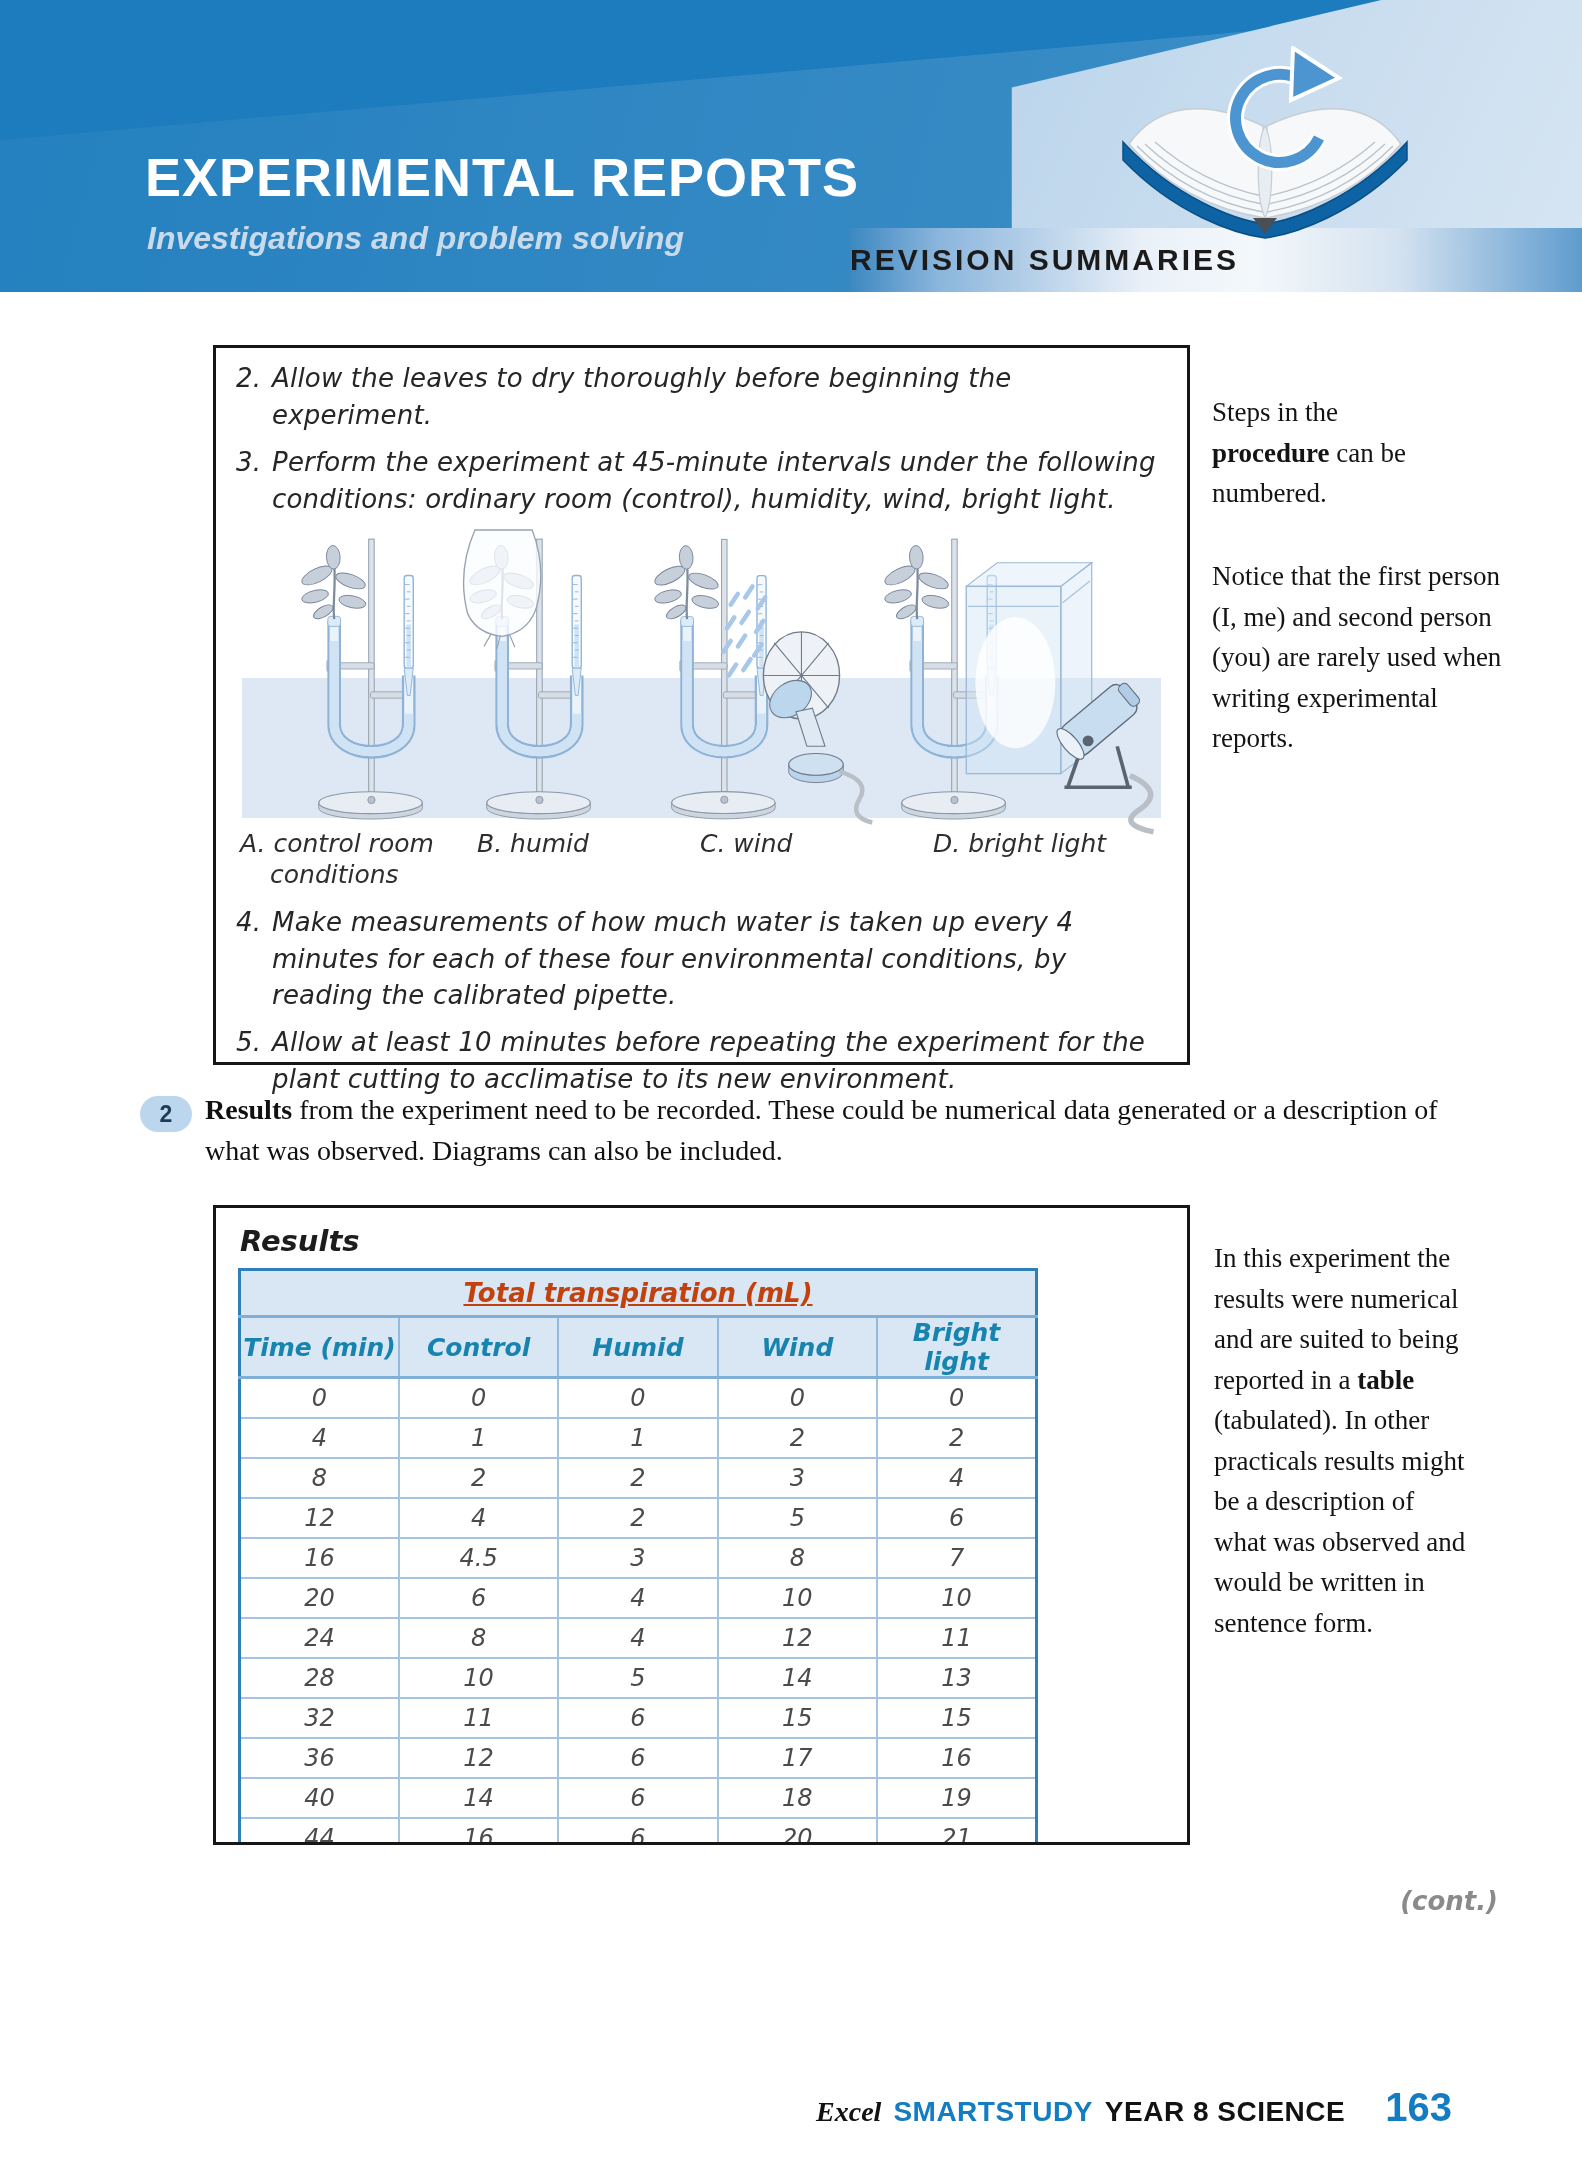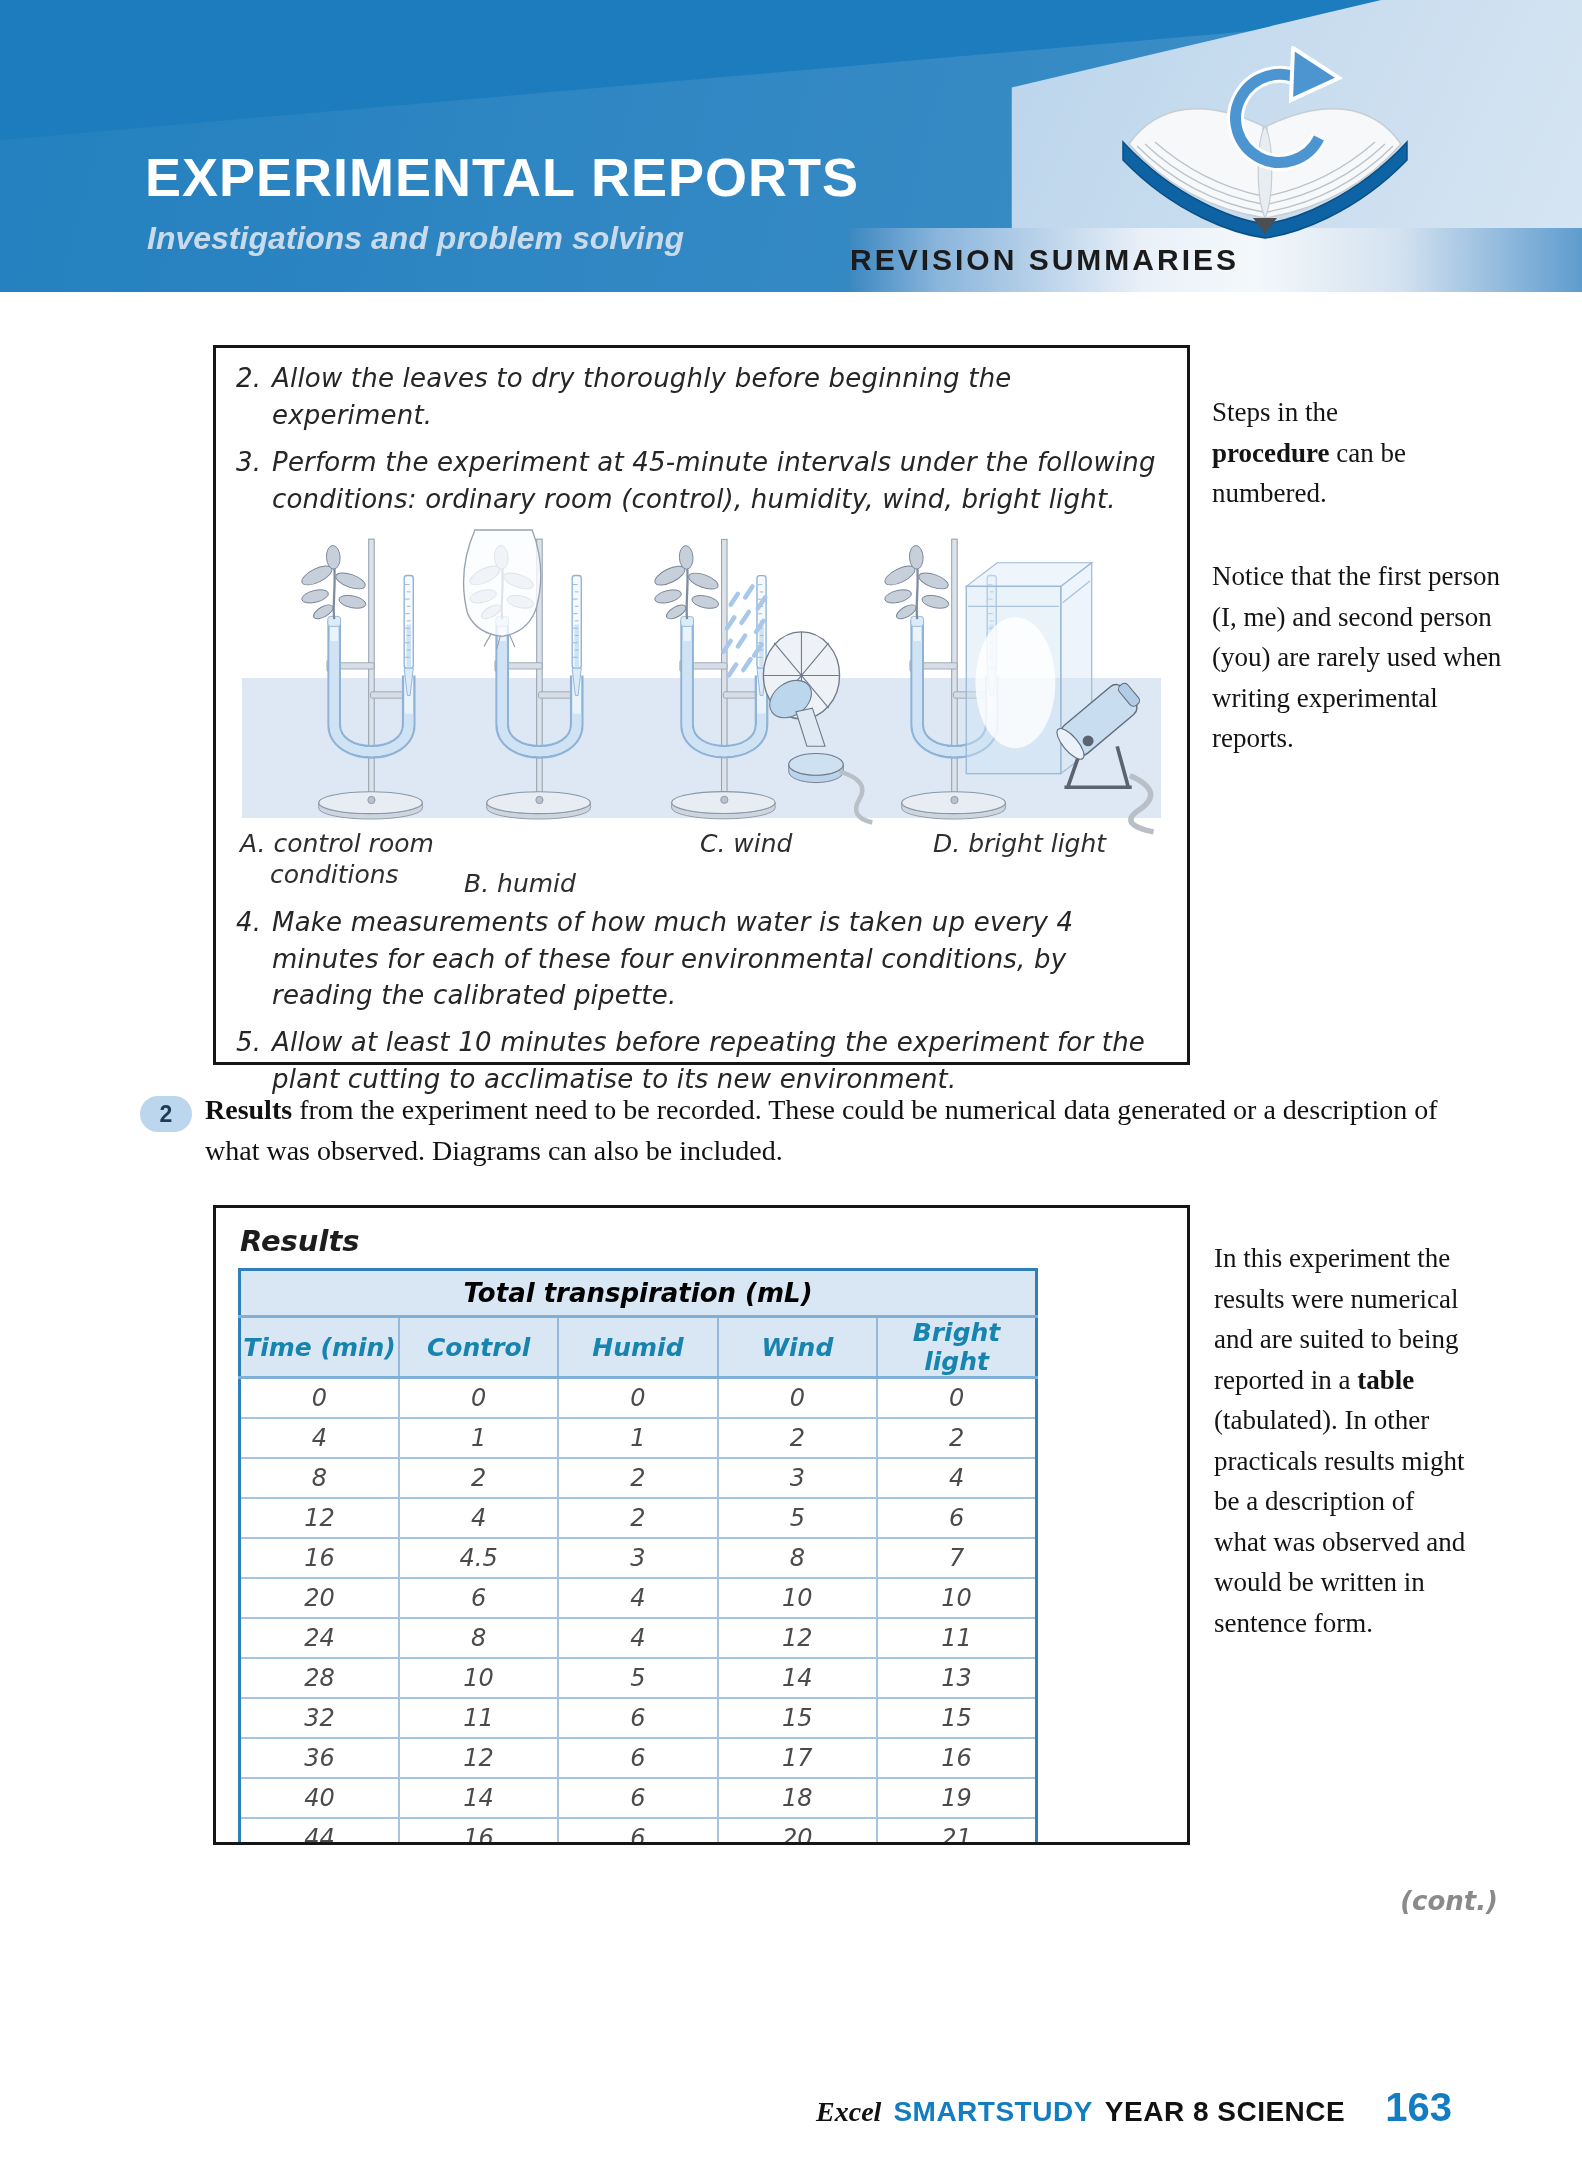--- a/index.html
+++ b/index.html
@@ -37,41 +37,41 @@
   .step-num{width:36px;flex:0 0 36px;}
   .step-text{flex:1;max-width:884px;}
 
   
   .diagram{position:relative;height:362px;margin:6px 0 14px 0;overflow:visible;}
   .dband{position:absolute;left:6px;right:6px;top:150px;height:140px;background:#dde8f4;z-index:0;}
   .app{position:absolute;top:2px;z-index:1;overflow:visible;}
   .svgA{left:40px;}  .svgB{left:208px;} .svgC{left:393px;} .svgD{left:623px;}
   .dlabel{position:absolute;top:300px;z-index:2;font-size:25px;color:#2e2e2e;line-height:1.25;}
   .lblA{left:4px;width:180px;padding-left:30px;text-indent:-30px;}
-  .lblB{left:228px;margin-top:40px;} .lblC{left:464px;} .lblD{left:697px;}
+  .lblB{left:241px;} .lblC{left:464px;} .lblD{left:697px;}
 
   
   .note{position:absolute;font-size:27px;line-height:1.5;color:#141414;}
   .n1{left:1212px;top:392px;width:235px;}
   .n2{left:1212px;top:556px;width:292px;}
   .n3{left:1214px;top:1238px;width:258px;}
 
   
   .pill{position:absolute;left:140px;top:1096px;width:52px;height:36px;border-radius:18px;
         background:#bcd6ee;color:#1e3a56;font-size:23px;font-weight:700;
         text-align:center;line-height:36px;}
   .para{position:absolute;left:205px;top:1090px;width:1260px;margin:0;
         font-size:28px;line-height:1.45;color:#111111;}
 
   
   .rlabel{font-size:29px;font-weight:700;color:#1d1d1d;margin:2px 0 10px 2px;}
   .rtable{border-collapse:collapse;width:800px;table-layout:fixed;border:3px solid #2f80b9;}
   .rtable th,.rtable td{text-align:center;padding:0;}
-  .rtable .ttitle{background:#d9e6f3;color:#000000;font-size:26px;font-weight:700;height:44px;
-        border-bottom:3px solid #7fafd6;font-family:"DejaVu Sans",sans-serif;font-style:italic;}
+  .rtable .ttitle{background:#d9e6f3;color:#c2410c;font-size:26px;font-weight:700;height:44px;
+        border-bottom:3px solid #7fafd6;font-family:"DejaVu Sans",sans-serif;font-style:italic;text-decoration:underline;}
   .rtable .cols th{background:#d9e6f3;color:#1784af;font-size:25px;font-weight:700;height:48px;
         border-bottom:3px solid #7fafd6;border-left:2px solid #93b9dd;
         font-family:"DejaVu Sans",sans-serif;font-style:italic;}
   .rtable .cols th:first-child{border-left:none;}
   .rtable td{height:38px;font-size:24px;color:#4b4b4b;
         border-top:2px solid #a5c4e2;border-left:2px solid #a5c4e2;
         font-family:"DejaVu Sans",sans-serif;font-style:italic;}
   .rtable td:first-child{border-left:none;}
 
   

